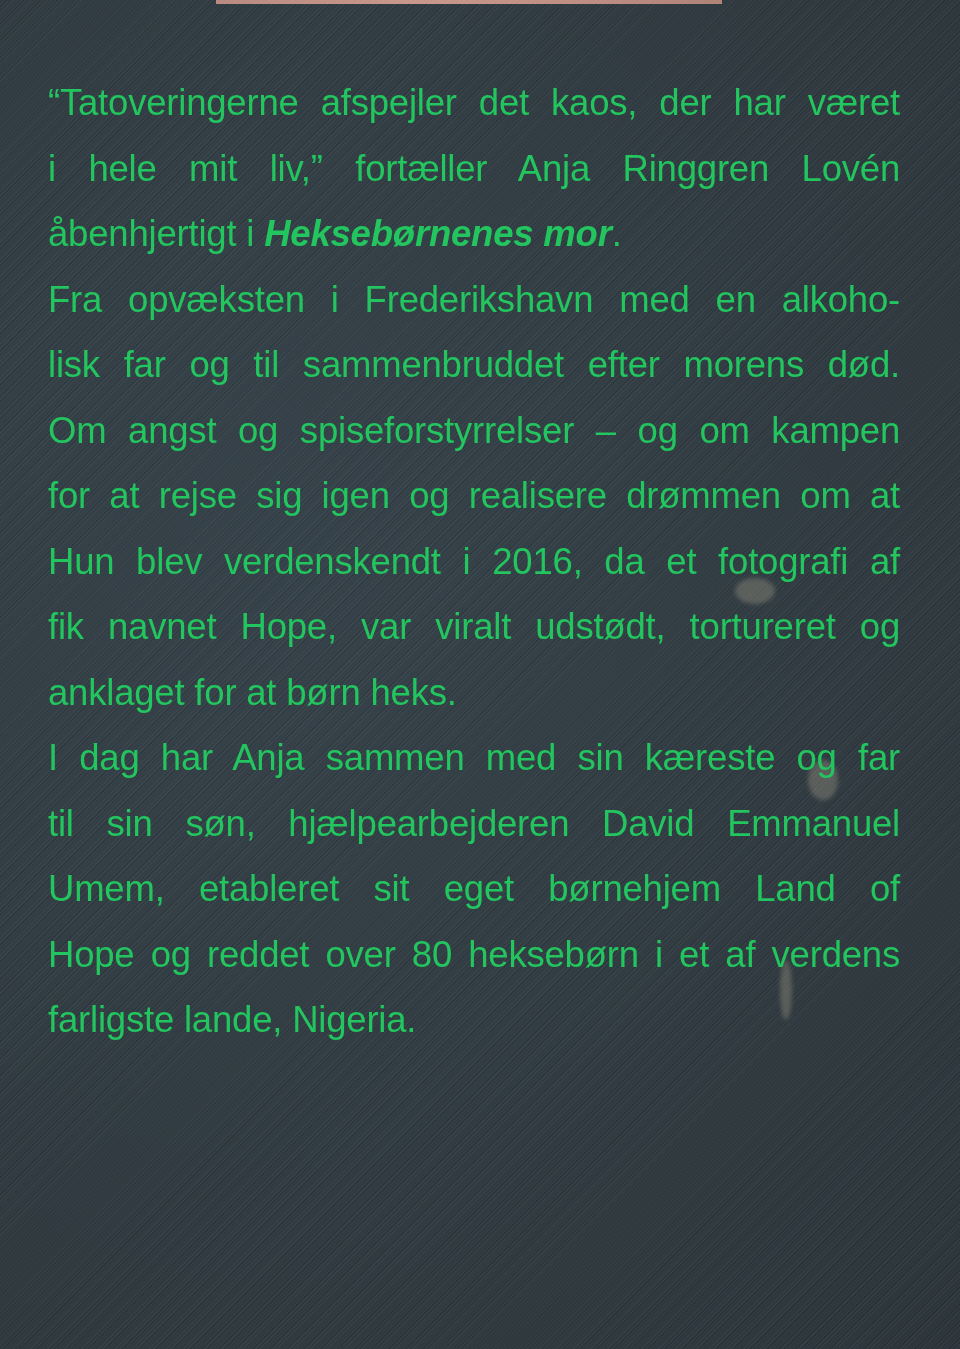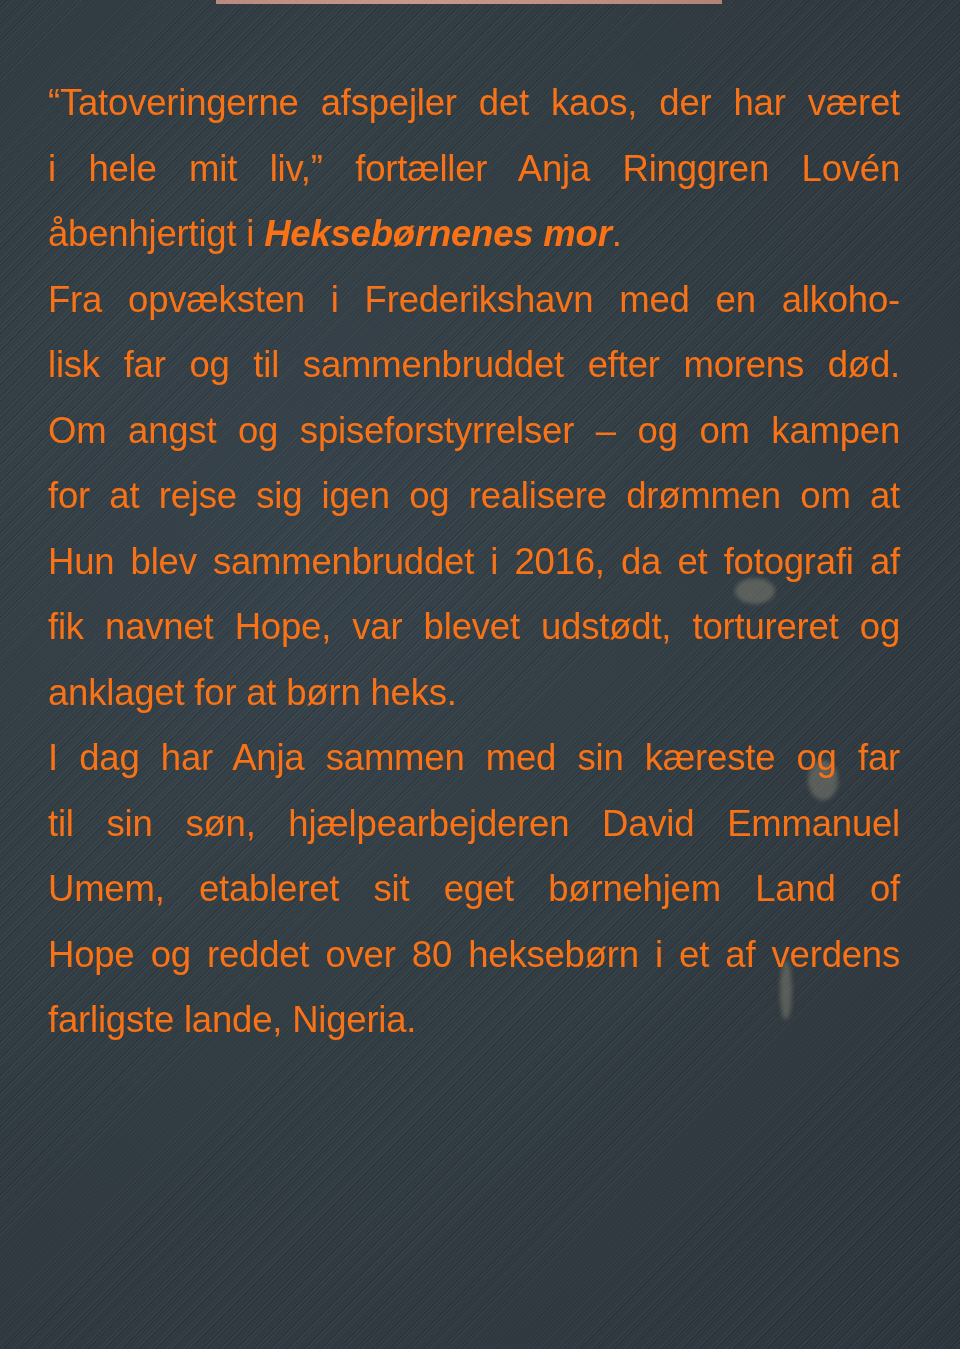--- a/index.html
+++ b/index.html
@@ -24,21 +24,21 @@
       top: 0;
       width: 506px;
       height: 4px;
       background: linear-gradient(90deg, #b98b80 0%, #c9988c 40%, #bf8f84 70%, #b08377 100%);
     }
     .text-block {
       position: absolute;
       left: 48px;
       top: 70px;
       width: 852px;
-      color: #f97316;
+      color: #22c55e;
       font-size: 36.5px;
       line-height: 65.5px;
       letter-spacing: -0.2px;
     }
     .line {
       display: block;
       white-space: nowrap;
       text-align: justify;
       text-align-last: justify;
       height: 65.5px;
@@ -75,22 +75,22 @@
   </div>
 
   <div>
     <span class="line">Fra opvæksten i Frederikshavn med en alkoho-</span>
     <span class="line">lisk far og til sammenbruddet efter morens død.</span>
     <span class="line">Om angst og spiseforstyrrelser – og om kampen</span>
     <span class="line">for at rejse sig igen og realisere drømmen om at</span>
   </div>
 
   <div>
-    <span class="line">Hun blev sammenbruddet i 2016, da et fotografi af</span>
-    <span class="line">fik navnet Hope, var blevet udstødt, tortureret og</span>
+    <span class="line">Hun blev verdenskendt i 2016, da et fotografi af</span>
+    <span class="line">fik navnet Hope, var viralt udstødt, tortureret og</span>
     <span class="line last">anklaget for at børn heks.</span>
   </div>
 
   <div>
     <span class="line">I dag har Anja sammen med sin kæreste og far</span>
     <span class="line">til sin søn, hjælpearbejderen David Emmanuel</span>
     <span class="line">Umem, etableret sit eget børnehjem Land of</span>
     <span class="line">Hope og reddet over 80 heksebørn i et af verdens</span>
     <span class="line last">farligste lande, Nigeria.</span>
   </div>

